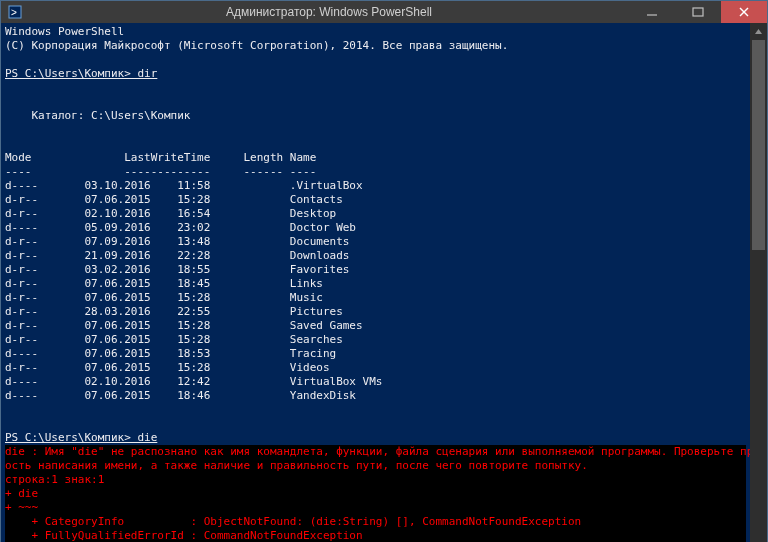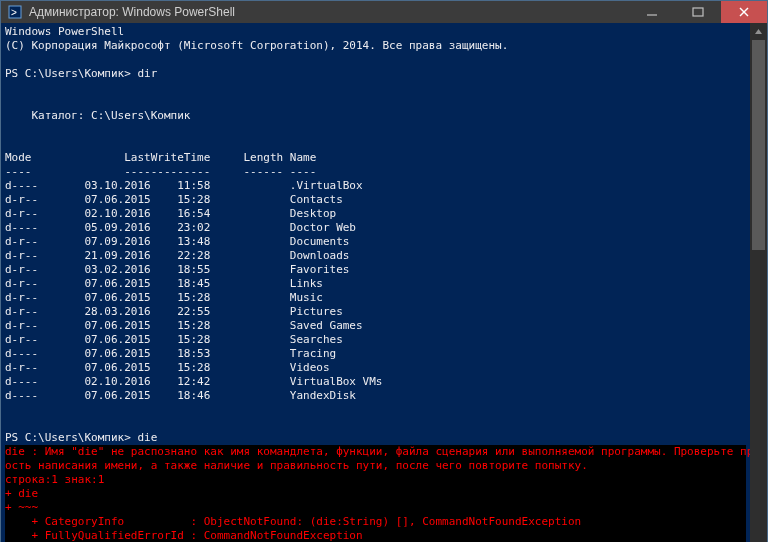--- a/index.html
+++ b/index.html
@@ -1,34 +1,34 @@
 <!DOCTYPE html>
 <html><head>
 <meta charset="utf-8">
 <style>
   * { box-sizing: border-box; margin: 0; padding: 0; }
   html, body { width: 768px; height: 542px; overflow: hidden; font-family: "Segoe UI", Tahoma, sans-serif; background: #1a1a1a; }
   .window { width: 768px; height: 542px; background: #012456; border: 1px solid #4a6a8a; display: flex; flex-direction: column; }
   .titlebar { height: 30px; background: #3b3b3b; display: flex; align-items: center; color: #d0d0d0; font-size: 12px; }
   .titlebar .icon-slot { width: 28px; display: flex; align-items: center; justify-content: center; }
-  .titlebar .title { flex: 1; text-align: left; }
+  .titlebar .title { flex: 1; text-align: center; }
   .titlebar .win-btns { display: flex; }
   .titlebar .win-btn { width: 46px; height: 22px; display: flex; align-items: center; justify-content: center; cursor: pointer; }
   .titlebar .win-btn svg line, .titlebar .win-btn svg rect { stroke: #c0c0c0; fill: none; stroke-width: 1.2; }
   .titlebar .win-btn.close { background: #c75050; }
   .titlebar .win-btn.close svg line { stroke: #fff; stroke-width: 1.5; }
   .console-area { flex: 1; display: flex; background: #012456; }
   .console { flex: 1; padding: 2px 4px; color: #eeedf0; font-family: "Lucida Console", Consolas, monospace; font-size: 11px; line-height: 14px; white-space: pre; overflow: hidden; }
   .scrollbar { width: 17px; background: #2e2e2e; display: flex; flex-direction: column; }
   .sb-btn { height: 17px; background: #2e2e2e; display: flex; align-items: center; justify-content: center; cursor: pointer; }
   .sb-btn svg polygon { fill: #909090; }
   .sb-track { flex: 1; background: #2e2e2e; position: relative; }
   .sb-thumb { position: absolute; left: 2px; right: 2px; top: 0; height: 210px; background: #5a5a5a; cursor: pointer; }
   .err { color: #ff0000; background: #000000; }
-  .prompt-line { color: #eeedf0; }
+  .prompt-line { color: #eeedf0; text-decoration: underline; }
   .dir-header { color: #eeedf0; }
 </style>
 </head>
 <body>
 
 <div class="window">
   <div class="titlebar">
     <div class="icon-slot">
       <svg width="14" height="14" viewBox="0 0 14 14">
           <rect x="1" y="1" width="12" height="12" fill="#012456" stroke="#6aa0d8"></rect>

